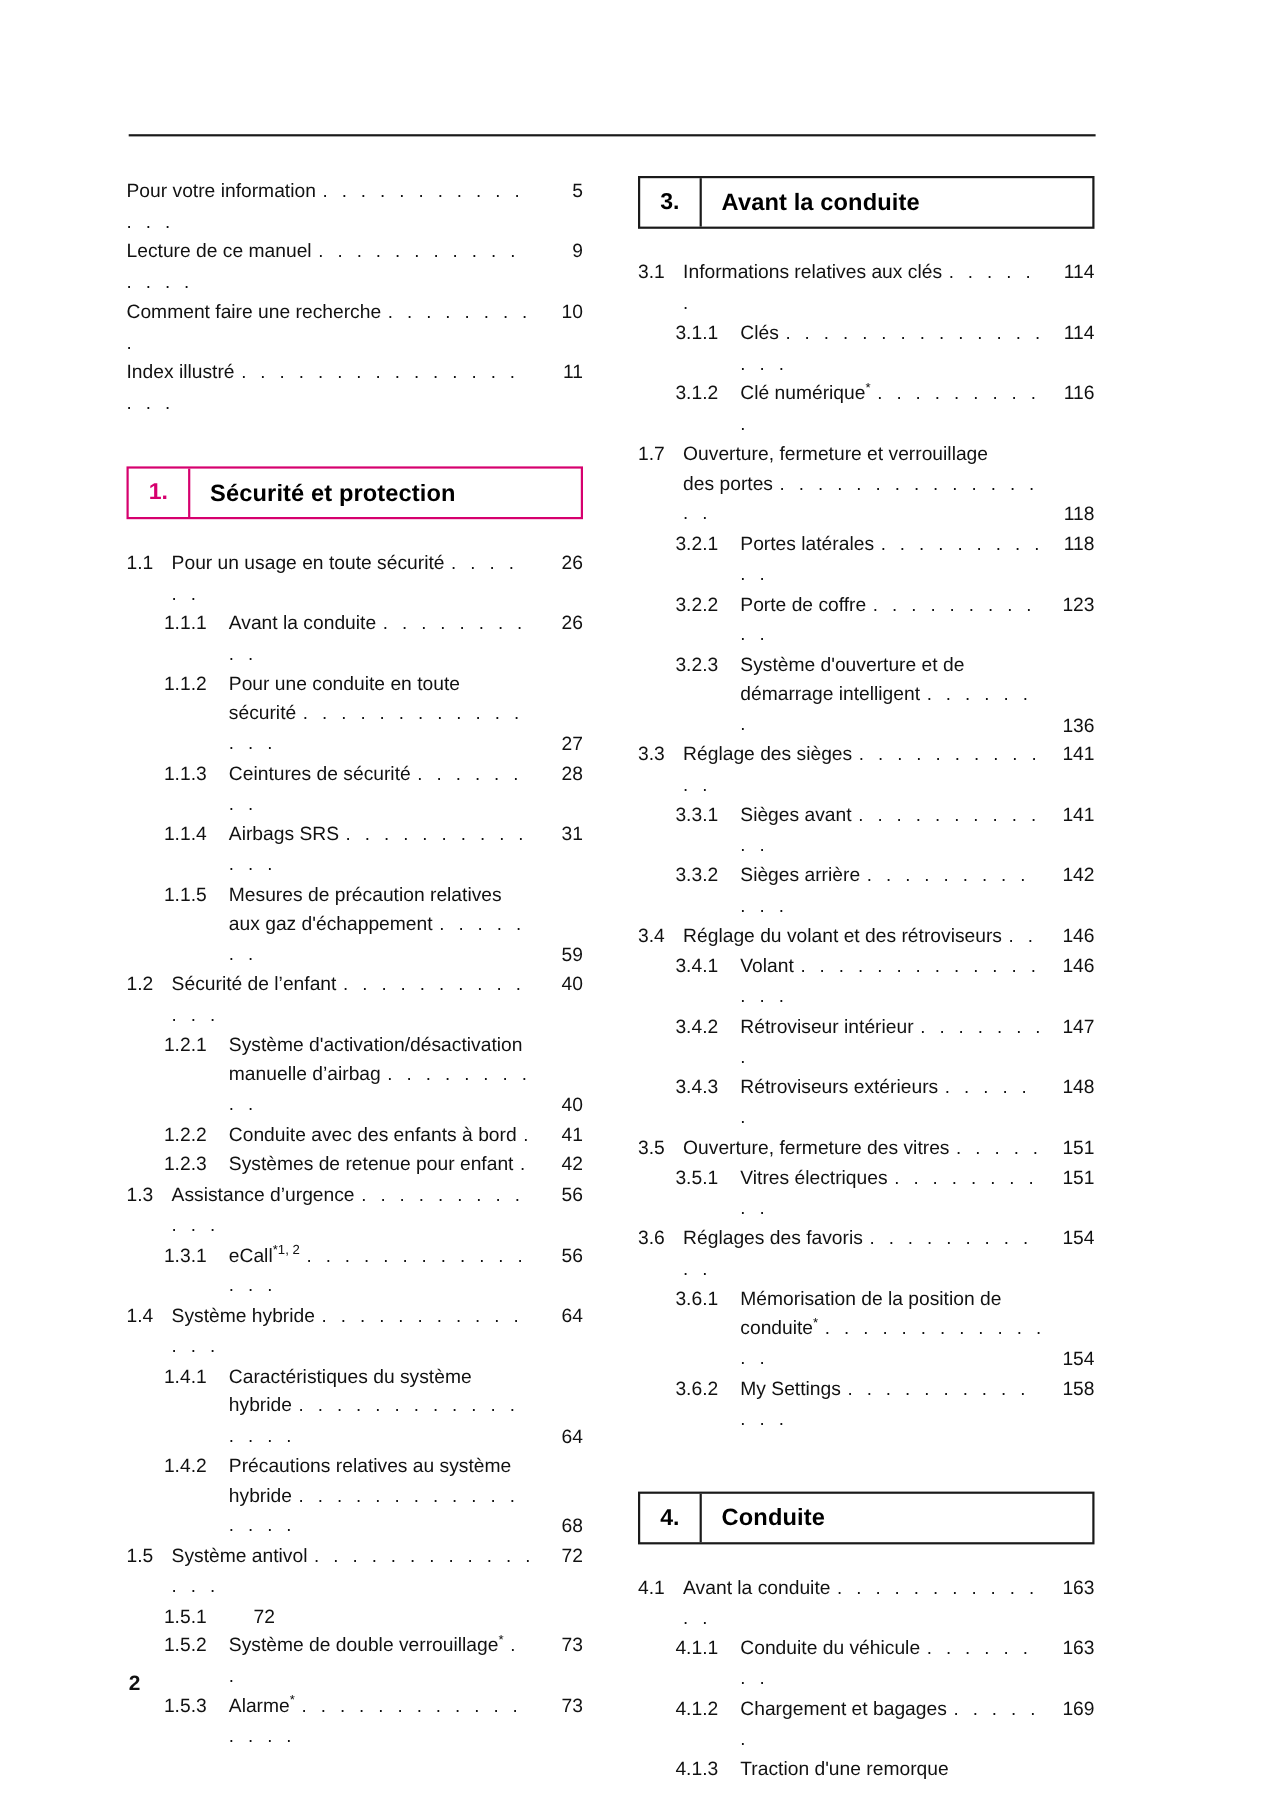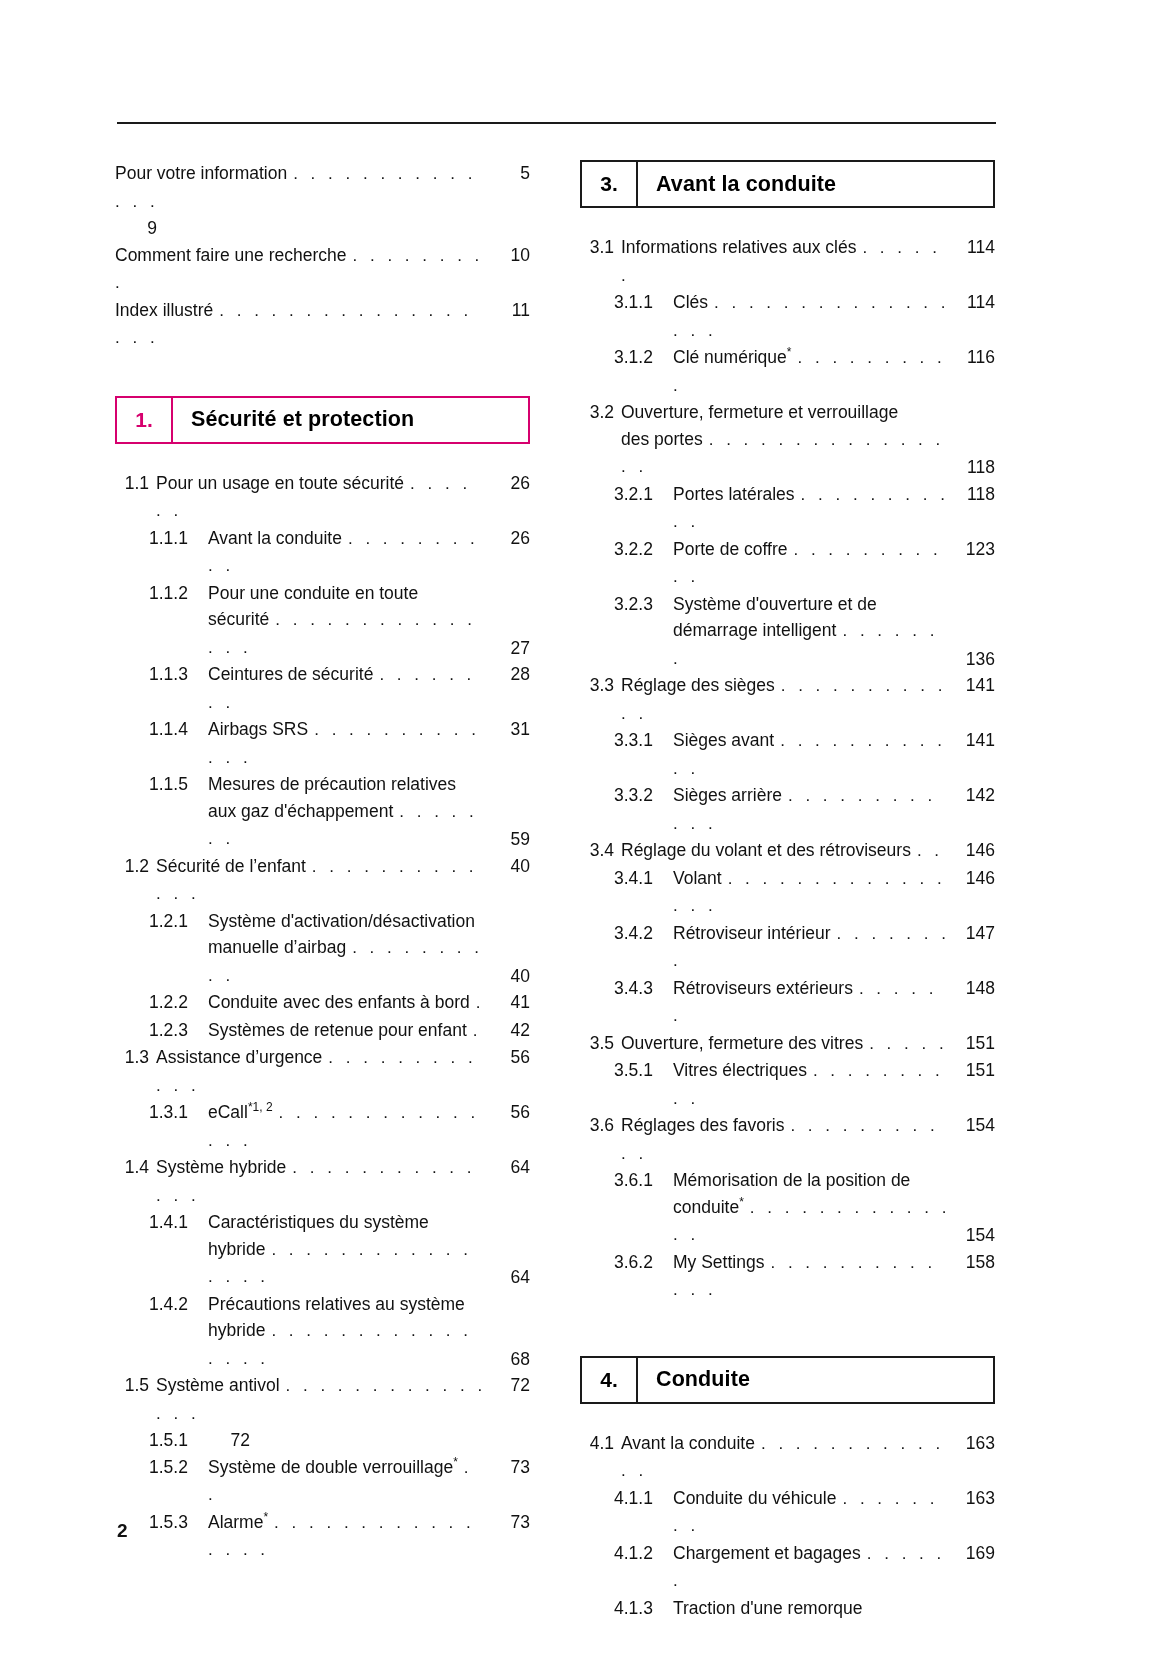--- a/index.html
+++ b/index.html
@@ -83,21 +83,21 @@
     color: #111;
     padding: 0 3px 0 6px;
     font-size: 17px;
   }
   .entry .page-no {
     flex: 0 0 auto;
     text-align: right;
     width: 42px;
     white-space: nowrap;
   }
-  .entry.l1 .num { width: 34px; text-align: right; }
+  .entry.l1 .num { width: 34px; }
   .entry.l2 { padding-left: 34px; }
   .entry.l2 .num { width: 52px; }
   .cont {
     display: block;
   }
   sup.star {
     font-size: 12px;
     vertical-align: super;
     line-height: 0;
   }
@@ -161,20 +161,21 @@
   <div class="columns">
 
     <div class="col col-left">
 
       <div>
         <div class="entry l0">
           <span class="txt-wrap"><span class="label">Pour votre information</span><span class="leader">. . . . . . . . . . . . . .</span></span>
           <span class="page-no">5</span>
         </div>
         <div class="entry l0">
+          <span class="txt-wrap"><span class="label">Lecture de ce manuel</span><span class="leader">. . . . . . . . . . . . . . .</span></span>
           <span class="page-no">9</span>
         </div>
         <div class="entry l0">
           <span class="txt-wrap"><span class="label">Comment faire une recherche</span><span class="leader">. . . . . . . . .</span></span>
           <span class="page-no">10</span>
         </div>
         <div class="entry l0">
           <span class="txt-wrap"><span class="label">Index illustré</span><span class="leader">. . . . . . . . . . . . . . . . . .</span></span>
           <span class="page-no">11</span>
         </div>
@@ -332,21 +333,21 @@
           <span class="page-no">114</span>
         </div>
 
         <div class="entry l2">
           <span class="num">3.1.2</span>
           <span class="txt-wrap"><span class="label">Clé numérique</span><sup class="star">*</sup><span class="leader">. . . . . . . . . .</span></span>
           <span class="page-no">116</span>
         </div>
 
         <div class="entry l1">
-          <span class="num">3.2</span>
+          <span class="num">1.7</span>
           <span class="txt-wrap"><span class="cont">Ouverture, fermeture et verrouillage</span><span class="label">des portes</span><span class="leader">. . . . . . . . . . . . . . . .</span></span>
           <span class="page-no" style="align-self:flex-end">118</span>
         </div>
 
         <div class="entry l2">
           <span class="num">3.2.1</span>
           <span class="txt-wrap"><span class="label">Portes latérales</span><span class="leader">. . . . . . . . . . .</span></span>
           <span class="page-no">118</span>
         </div>
 

